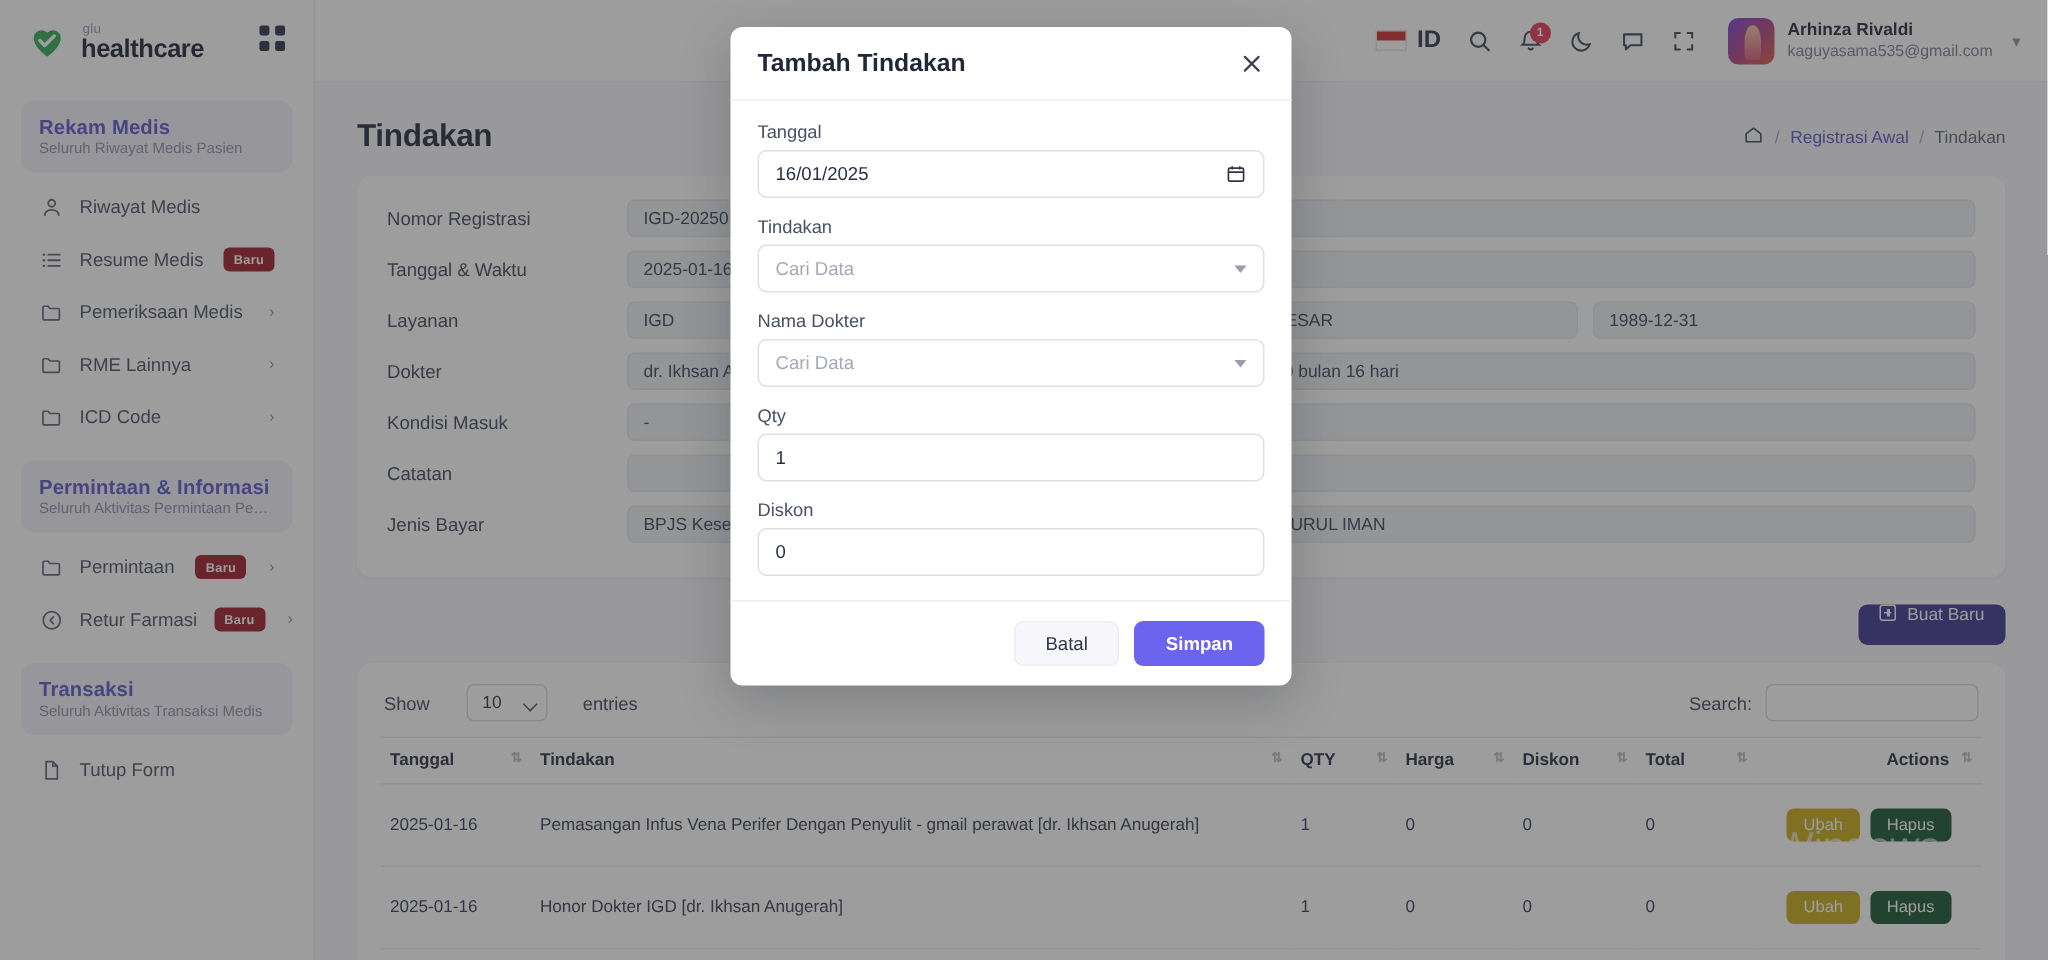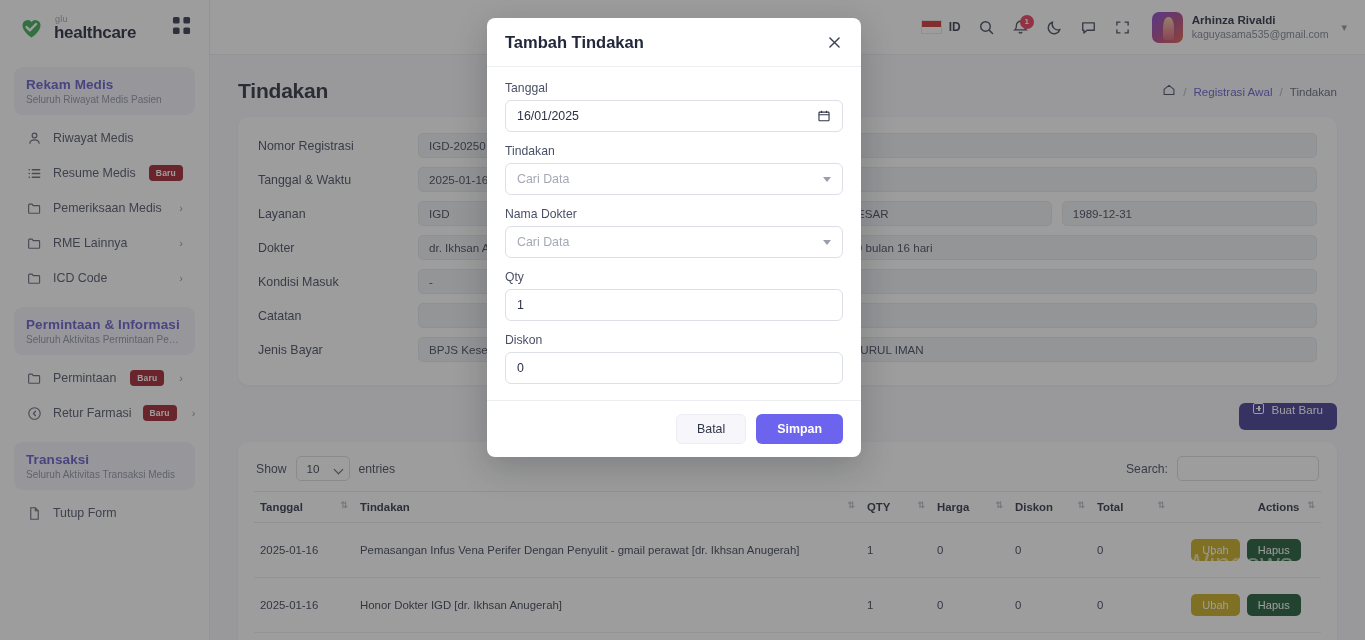--- a/index.html
+++ b/index.html
@@ -64,21 +64,21 @@
   .topbar {
     height: 55px; flex: 0 0 55px; background: #fff;
     border-bottom: 1px solid #ebebf0;
     display: flex; align-items: center; justify-content: flex-end;
     padding: 0 18px; gap: 17px;
   }
   .tb-ico { color: #3d4457; display: flex; align-items: center; cursor: pointer; position: relative;}
   .lang { display: flex; align-items: center; gap: 7px; cursor: pointer;}
   .flag { width: 21px; height: 14px; background: #fff; position: relative; border:1px solid #e4e4ea;}
   .flag::before { content:''; position:absolute; left:0; top:0; right:0; height:50%; background:#d02a2a;}
-  .lang-code { font-size: 12px; font-weight: 700; color: #2d3348; }
+  .lang-code { font-size: 16px; font-weight: 700; color: #2d3348; }
   .dot-badge {
     position: absolute; top: -4px; right: -5px;
     background: #e63757; color: #fff; font-size: 8px; font-weight: 700;
     min-width: 14px; height: 14px; border-radius: 50%;
     display: flex; align-items: center; justify-content: center;
   }
   .user { display: flex; align-items: center; gap: 9px; cursor: pointer; margin-left: 4px;}
   .avatar {
     width: 31px; height: 31px; border-radius: 7px; flex:0 0 31px;
     background: linear-gradient(135deg,#7b3fd4 0%, #b0407e 55%, #e0593f 100%);
@@ -120,21 +120,21 @@
     height: 27px; padding: 0 14px; font-size: 11.6px; font-family: inherit;
     display: inline-flex; gap: 7px; cursor: pointer;
   }
   .plus-box { width: 11px; height: 11px; border: 1.3px solid #fff; border-radius: 2px; position: relative;}
   .plus-box::before, .plus-box::after { content:''; position:absolute; background:#fff;}
   .plus-box::before { left:2px; right:2px; top:4px; height:1.3px;}
   .plus-box::after { top:2px; bottom:2px; left:4px; width:1.3px;}
 
   .table-card { padding: 8px 16px 12px 16px; }
   .table-tools { display: flex; align-items: center; justify-content: space-between; padding: 6px 2px 10px 2px;}
-  .show-entries { display: flex; align-items: center; gap: 9px; font-size: 12.2px; color: #3f455a;}
+  .show-entries { display: flex; align-items: center; gap: 24px; font-size: 12.2px; color: #3f455a;}
   .sel {
     height: 25px; border: 1px solid #d8dbe3; border-radius: 5px; background: #fff;
     padding: 0 22px 0 10px; font-size: 11.6px; color: #2f3547; font-family: inherit;
     appearance: none; cursor: pointer; position: relative;
   }
   .sel-wrap { position: relative; display: inline-block;}
   .sel-wrap::after {
     content:''; position:absolute; right: 8px; top: 10px; width:6px; height:6px;
     border-right: 1.6px solid #4c5163; border-bottom: 1.6px solid #4c5163;
     transform: rotate(45deg); pointer-events:none;

